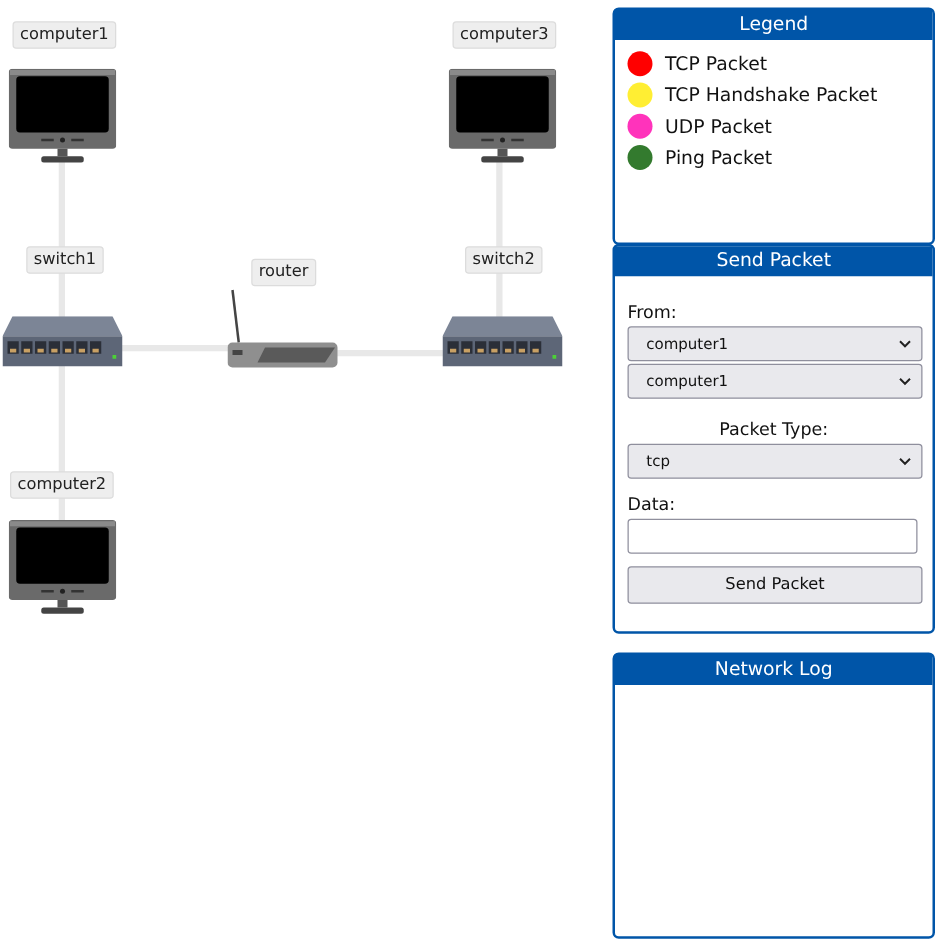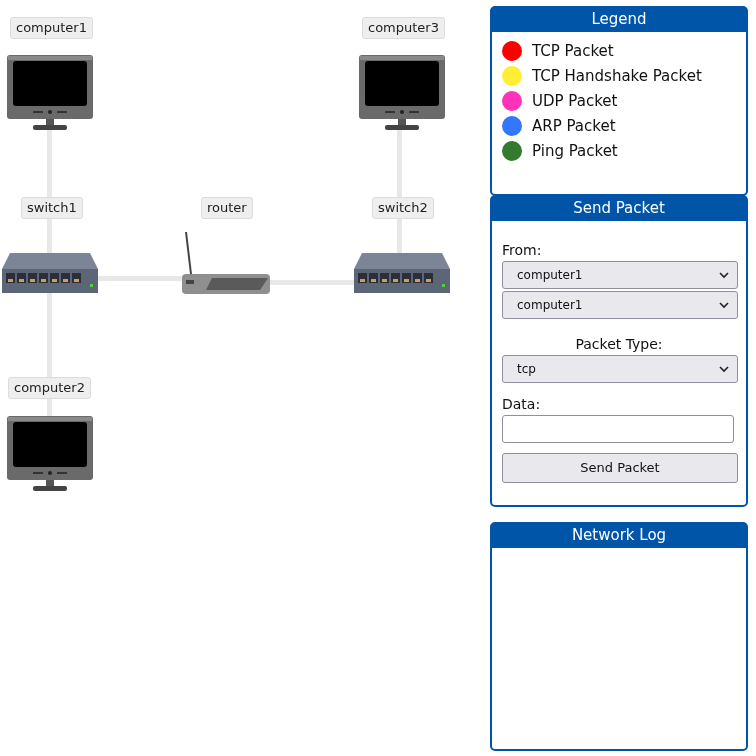--- a/index.html
+++ b/index.html
@@ -93,21 +93,21 @@
           <rect x="28" y="26" width="5" height="3"></rect>
         <rect x="39" y="26" width="5" height="3"></rect>
           <rect x="50" y="26" width="5" height="3"></rect>
           <rect x="61" y="26" width="5" height="3"></rect>
           <rect x="72" y="26" width="5" height="3"></rect>
       </g>
       <rect x="88" y="31" width="3" height="3" fill="#4cd137"></rect>
     </svg>
   </div>
 
-  <div class="label" style="left:201px;top:197px;">router</div>
+  <div class="label" style="left:201px;top:207px;">router</div>
   <div class="node" style="left:182px;top:230px;width:90px;height:66px;">
     <svg width="90" height="66" viewBox="0 0 90 66">
       <line x1="4" y1="2" x2="9" y2="44" stroke="#444" stroke-width="2"></line>
       <rect x="0" y="44" width="88" height="20" rx="4" fill="#8f8f8f"></rect>
       <polygon points="30,48 86,48 78,60 24,60" fill="#5a5a5a"></polygon>
       <rect x="4" y="50" width="8" height="4" fill="#444"></rect>
     </svg>
   </div>
 
   <div class="label" style="left:372px;top:197px;">switch2</div>
@@ -147,24 +147,20 @@
       </div>
     <div class="legend-item">
         <span class="dot" style="background:#ffee33"></span>
         <span>TCP Handshake Packet</span>
       </div>
     <div class="legend-item">
         <span class="dot" style="background:#ff33bb"></span>
         <span>UDP Packet</span>
       </div>
     <div class="legend-item">
-        <span class="dot" style="background:#3377ff"></span>
-        <span>ARP Packet</span>
-      </div>
-    <div class="legend-item">
         <span class="dot" style="background:#337a2e"></span>
         <span>Ping Packet</span>
       </div>
   </div>
 </div>
 
 <div class="panel" style="top:195px;height:312px;">
   <div class="panel-title">Send Packet</div>
   <div class="form">
     <div class="flabel">From:</div>

